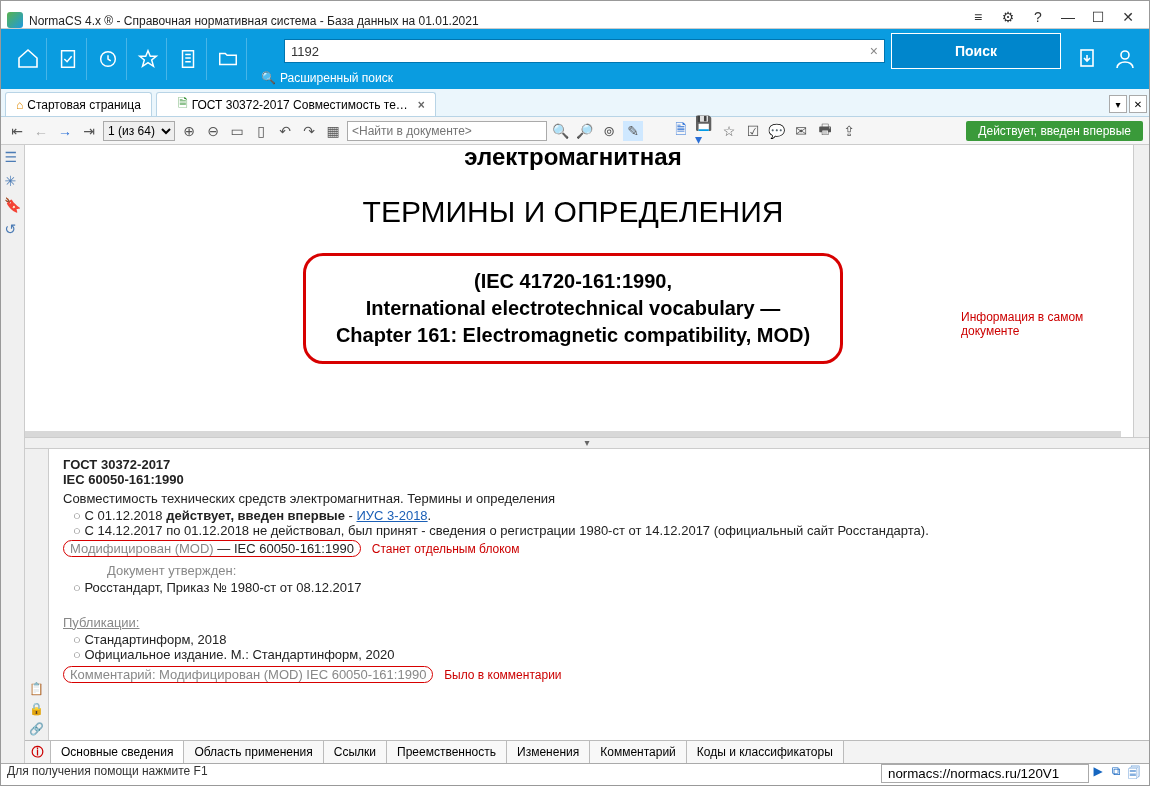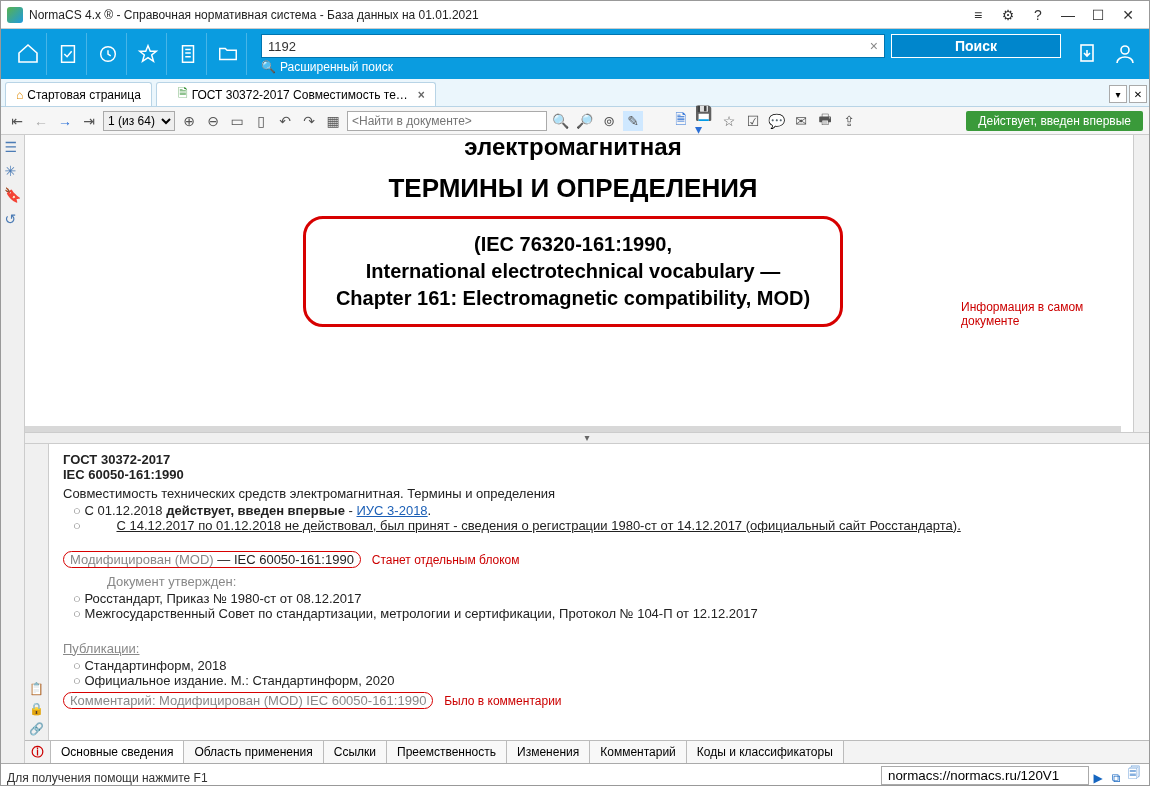--- a/index.html
+++ b/index.html
@@ -1,29 +1,29 @@
 <!DOCTYPE html>
 <html><head>
 <meta charset="utf-8">
 <style>
   * { box-sizing: border-box; margin: 0; padding: 0; font-family: "Segoe UI", Tahoma, Arial, sans-serif; }
   body { width: 1150px; height: 786px; background: #fff; border: 1px solid #999; display: flex; flex-direction: column; font-size: 12px; overflow: hidden;}
-  .titlebar { height: 28px; display: flex; align-items: center; padding: 0 6px; border-bottom: 1px solid #ccc; background:#fff;}
+  .titlebar { height: 28px; display: flex; align-items: flex-end; padding: 0 6px; border-bottom: 1px solid #ccc; background:#fff;}
   .titlebar .logo { width:16px;height:16px;background:linear-gradient(135deg,#59b24e,#1e9adf);border-radius:3px;margin-right:6px;}
   .titlebar .title { flex: 1; font-size: 12px; color:#222;}
   .titlebar .wbtn { width:30px;height:22px;display:flex;align-items:center;justify-content:center;color:#333;cursor:pointer;font-size:14px;}
   .topbar { background: linear-gradient(#0a9ce0,#0a9ce0); color:#fff; padding: 4px 8px; display:flex; align-items:center; gap:2px;}
   .topbar .iconbtn { width:38px;height:42px;display:flex;align-items:center;justify-content:center;border-right:1px solid rgba(255,255,255,.25);cursor:pointer;}
   .topbar svg { stroke:#fff; fill:none; stroke-width:1.6;}
   .searchwrap { flex:1; display:flex; flex-direction:column; margin-left:12px; gap:2px;}
   .searchrow { display:flex; gap:6px; align-items:center;}
-  .searchbox { flex:1; background:#fff; border:1px solid #0075b0; height:24px; display:flex; align-items:center; padding:0 6px;}
+  .searchbox { flex:1; background:#fff; border:1px solid #0075b0; height:24px; display:flex; align-items:center; padding:0 6px;margin-left:23px;}
   .searchbox input { flex:1; border:none; outline:none; font-size:13px; color:#333;}
   .searchbox .clear { color:#888;cursor:pointer;font-size:14px;}
-  .searchbtn { width:170px;height:24px;background:#0086cc;border:1px solid #fff;color:#fff;font-weight:bold;font-size:14px;cursor:pointer;}
+  .searchbtn { width:170px;height:36px;background:#0086cc;border:1px solid #fff;color:#fff;font-weight:bold;font-size:14px;cursor:pointer;}
   .radios { display:flex; gap:14px; color:#fff; font-size:12px; align-items:center;}
   .radios label { display:flex;align-items:center;gap:4px;cursor:pointer;}
   .radios input { accent-color:#fff;}
   .advsearch { color:#fff;font-size:12px;cursor:pointer;display:flex;align-items:center;gap:4px;}
   .topright { display:flex;gap:6px;margin-left:8px;}
   .topright .ricon { width:32px;height:42px;display:flex;align-items:center;justify-content:center;cursor:pointer;}
   .tabbar { background:#ebf6fc;border-bottom:1px solid #b8d4e6;display:flex;align-items:flex-end;height:28px;}
   .tab { display:flex;align-items:center;gap:4px;padding:4px 10px;border:1px solid #b8d4e6;border-bottom:none;background:#fff;border-radius:3px 3px 0 0;margin-left:4px;height:24px;font-size:12px;cursor:pointer;max-width:280px;white-space:nowrap;overflow:hidden;}
   .tab .close { margin-left:6px;color:#666;font-weight:bold;cursor:pointer;}
   .tabbar .spacer { flex:1;}
@@ -33,39 +33,39 @@
   .toolbar2 select,.toolbar2 input { height:20px;border:1px solid #aaa;font-size:12px;}
   .pagefind { width:200px;color:#888;padding:0 4px;}
   .statusgreen { margin-left:auto;background:#3a9a3a;color:#fff;padding:3px 12px;font-size:12px;border-radius:2px;}
   .body { flex:1;display:flex;overflow:hidden;}
   .leftrail { width:24px;background:#f0f0f0;border-right:1px solid #ccc;display:flex;flex-direction:column;align-items:center;padding-top:4px;gap:8px;}
   .leftrail .ricon { width:16px;height:16px;color:#4b7bb5;cursor:pointer;font-size:14px;}
   .main { flex:1;display:flex;flex-direction:column;overflow:hidden;}
   .docview { flex:0 0 300px;overflow:hidden;position:relative;background:#fff;border-bottom:6px solid #d8d8d8;}
   .doccontent { padding:4px 30px;text-align:center;}
   .doccontent h2 { font-size:24px;font-weight:bold;margin-top:-6px;}
-  .doccontent h1 { font-size:26px;font-weight:700;margin:12px 0;}
+  .doccontent h1 { font-size:30px;font-weight:400;margin:24px 0;}
   .redbox { border:3px solid #d70000;border-radius:20px;display:inline-block;padding:12px 30px;font-size:20px;font-weight:bold;line-height:1.35;}
   .annot { position:absolute;right:20px;top:165px;color:#c00;font-size:12px;text-align:left;width:140px;}
   .collapsebar { height:12px;background:#f0f0f0;border-top:1px solid #ccc;border-bottom:1px solid #ccc;display:flex;justify-content:center;align-items:center;}
   .collapsebar span { font-size:10px;color:#666;}
   .infopanel { flex:1;overflow:auto;padding:8px 14px;background:#fff;font-size:13px;color:#222;}
   .infopanel b { font-weight:bold;}
   .infopanel .gr { color:#888;}
   .infopanel a { color:#1b5fb6;text-decoration:underline;}
   .infopanel ul { list-style:none;margin:2px 0 2px 10px;}
   .infopanel ul li::before { content:"○ ";color:#777;}
   .redoval { border:1.5px solid #d70000;border-radius:12px;padding:0 6px;display:inline-block;}
   .redtext { color:#c00;font-size:12px;}
   .bottombar { display:flex;flex-direction:column;}
   .tabs2 { display:flex;border-top:1px solid #bbb;background:#f3f3f3;}
   .tabs2 .pretab { width:26px;display:flex;align-items:center;justify-content:center;color:#c00;font-weight:bold;border-right:1px solid #bbb;}
   .tabs2 .t { padding:4px 10px;border-right:1px solid #bbb;font-size:12px;background:#f8f8f8;cursor:pointer;}
   .tabs2 .t.active { background:#fff;}
-  .status { height:22px;border-top:1px solid #aaa;display:flex;align-items:flex-end;padding:0 6px;font-size:12px;color:#333;}
+  .status { height:22px;border-top:1px solid #aaa;display:flex;align-items:flex-start;padding:0 6px;font-size:12px;color:#333;}
   .status .addr { margin-left:auto;border:1px solid #aaa;padding:1px 6px;background:#fff;width:208px;}
   .status .sicon { width:18px;text-align:center;cursor:pointer;color:#1666c0;}
   .leftbottom { width:24px;border-right:1px solid #ccc;background:#f0f0f0;display:flex;flex-direction:column;justify-content:flex-end;align-items:center;gap:6px;padding-bottom:4px;}
   .scrollv { width:16px;background:#f0f0f0;border-left:1px solid #ccc;}
   .docwrap { display:flex;flex:1;overflow:hidden;gap:12px;}
 </style>
 </head>
 <body>
 
 <div class="titlebar">
@@ -194,21 +194,21 @@
     <div class="ricon">🔖</div>
     <div class="ricon">↺</div>
   </div>
   <div class="main">
     <div class="docwrap">
       <div class="docview" style="flex:1;">
         <div class="doccontent">
           <h2>электромагнитная</h2>
           <h1>ТЕРМИНЫ И ОПРЕДЕЛЕНИЯ</h1>
           <div class="redbox">
-            <div>(IEC 76320-161:1990,</div>
+            <div>(IEC 41720-161:1990,</div>
             <div>International electrotechnical vocabulary —</div>
             <div>Chapter 161: Electromagnetic compatibility, MOD)</div>
           </div>
         </div>
         <div class="annot">Информация в самом документе</div>
       </div>
       <div class="scrollv"></div>
     </div>
     <div class="collapsebar">
         <span>▾</span>
@@ -219,30 +219,29 @@
         <div class="ricon" style="color:#999;">📋</div>
         <div class="ricon" style="color:#999;">🔒</div>
         <div class="ricon" style="color:#999;">🔗</div>
       </div>
       <div class="infopanel">
         <div><b>ГОСТ 30372-2017</b></div>
         <div><b>IEC 60050-161:1990</b></div>
         <div style="margin-top:4px;">Совместимость технических средств электромагнитная. Термины и определения</div>
         <ul>
           <li><span>С 01.12.2018 </span><b>действует, введен впервые</b><span> - </span><a href="#">ИУС 3-2018</a><span>.</span></li>
-          <li><span style="text-decoration:underline;margin-left:32px;">С 14.12.2017 по 01.12.2018 не действовал, был принят - сведения о регистрации 1980-ст от 14.12.2017 (официальный сайт Росстандарта).</span></li>
+          <li><span style="">С 14.12.2017 по 01.12.2018 не действовал, был принят - сведения о регистрации 1980-ст от 14.12.2017 (официальный сайт Росстандарта).</span></li>
         </ul>
-        <div style="margin-top:18px;">
+        <div style="margin-top:2px;">
           <span class="redoval"><span class="gr">Модифицирован (MOD)</span><span> — IEC 60050-161:1990</span></span>
           &nbsp;&nbsp;<span class="redtext">Станет отдельным блоком</span>
         </div>
         <div class="gr" style="margin-top:6px;margin-left:44px;">Документ утвержден:</div>
         <ul>
           <li>Росстандарт, Приказ № 1980-ст от 08.12.2017</li>
-          <li>Межгосударственный Совет по стандартизации, метрологии и сертификации, Протокол № 104-П от 12.12.2017</li>
         </ul>
         <div class="gr" style="margin-top:20px;text-decoration:underline;">Публикации:</div>
         <ul>
           <li>Стандартинформ, 2018</li>
           <li>Официальное издание. М.: Стандартинформ, 2020</li>
         </ul>
         <div style="margin-top:4px;">
           <span class="redoval gr">Комментарий: Модифицирован (MOD) IEC 60050-161:1990</span>
           &nbsp;&nbsp;<span class="redtext">Было в комментарии</span>
         </div>

